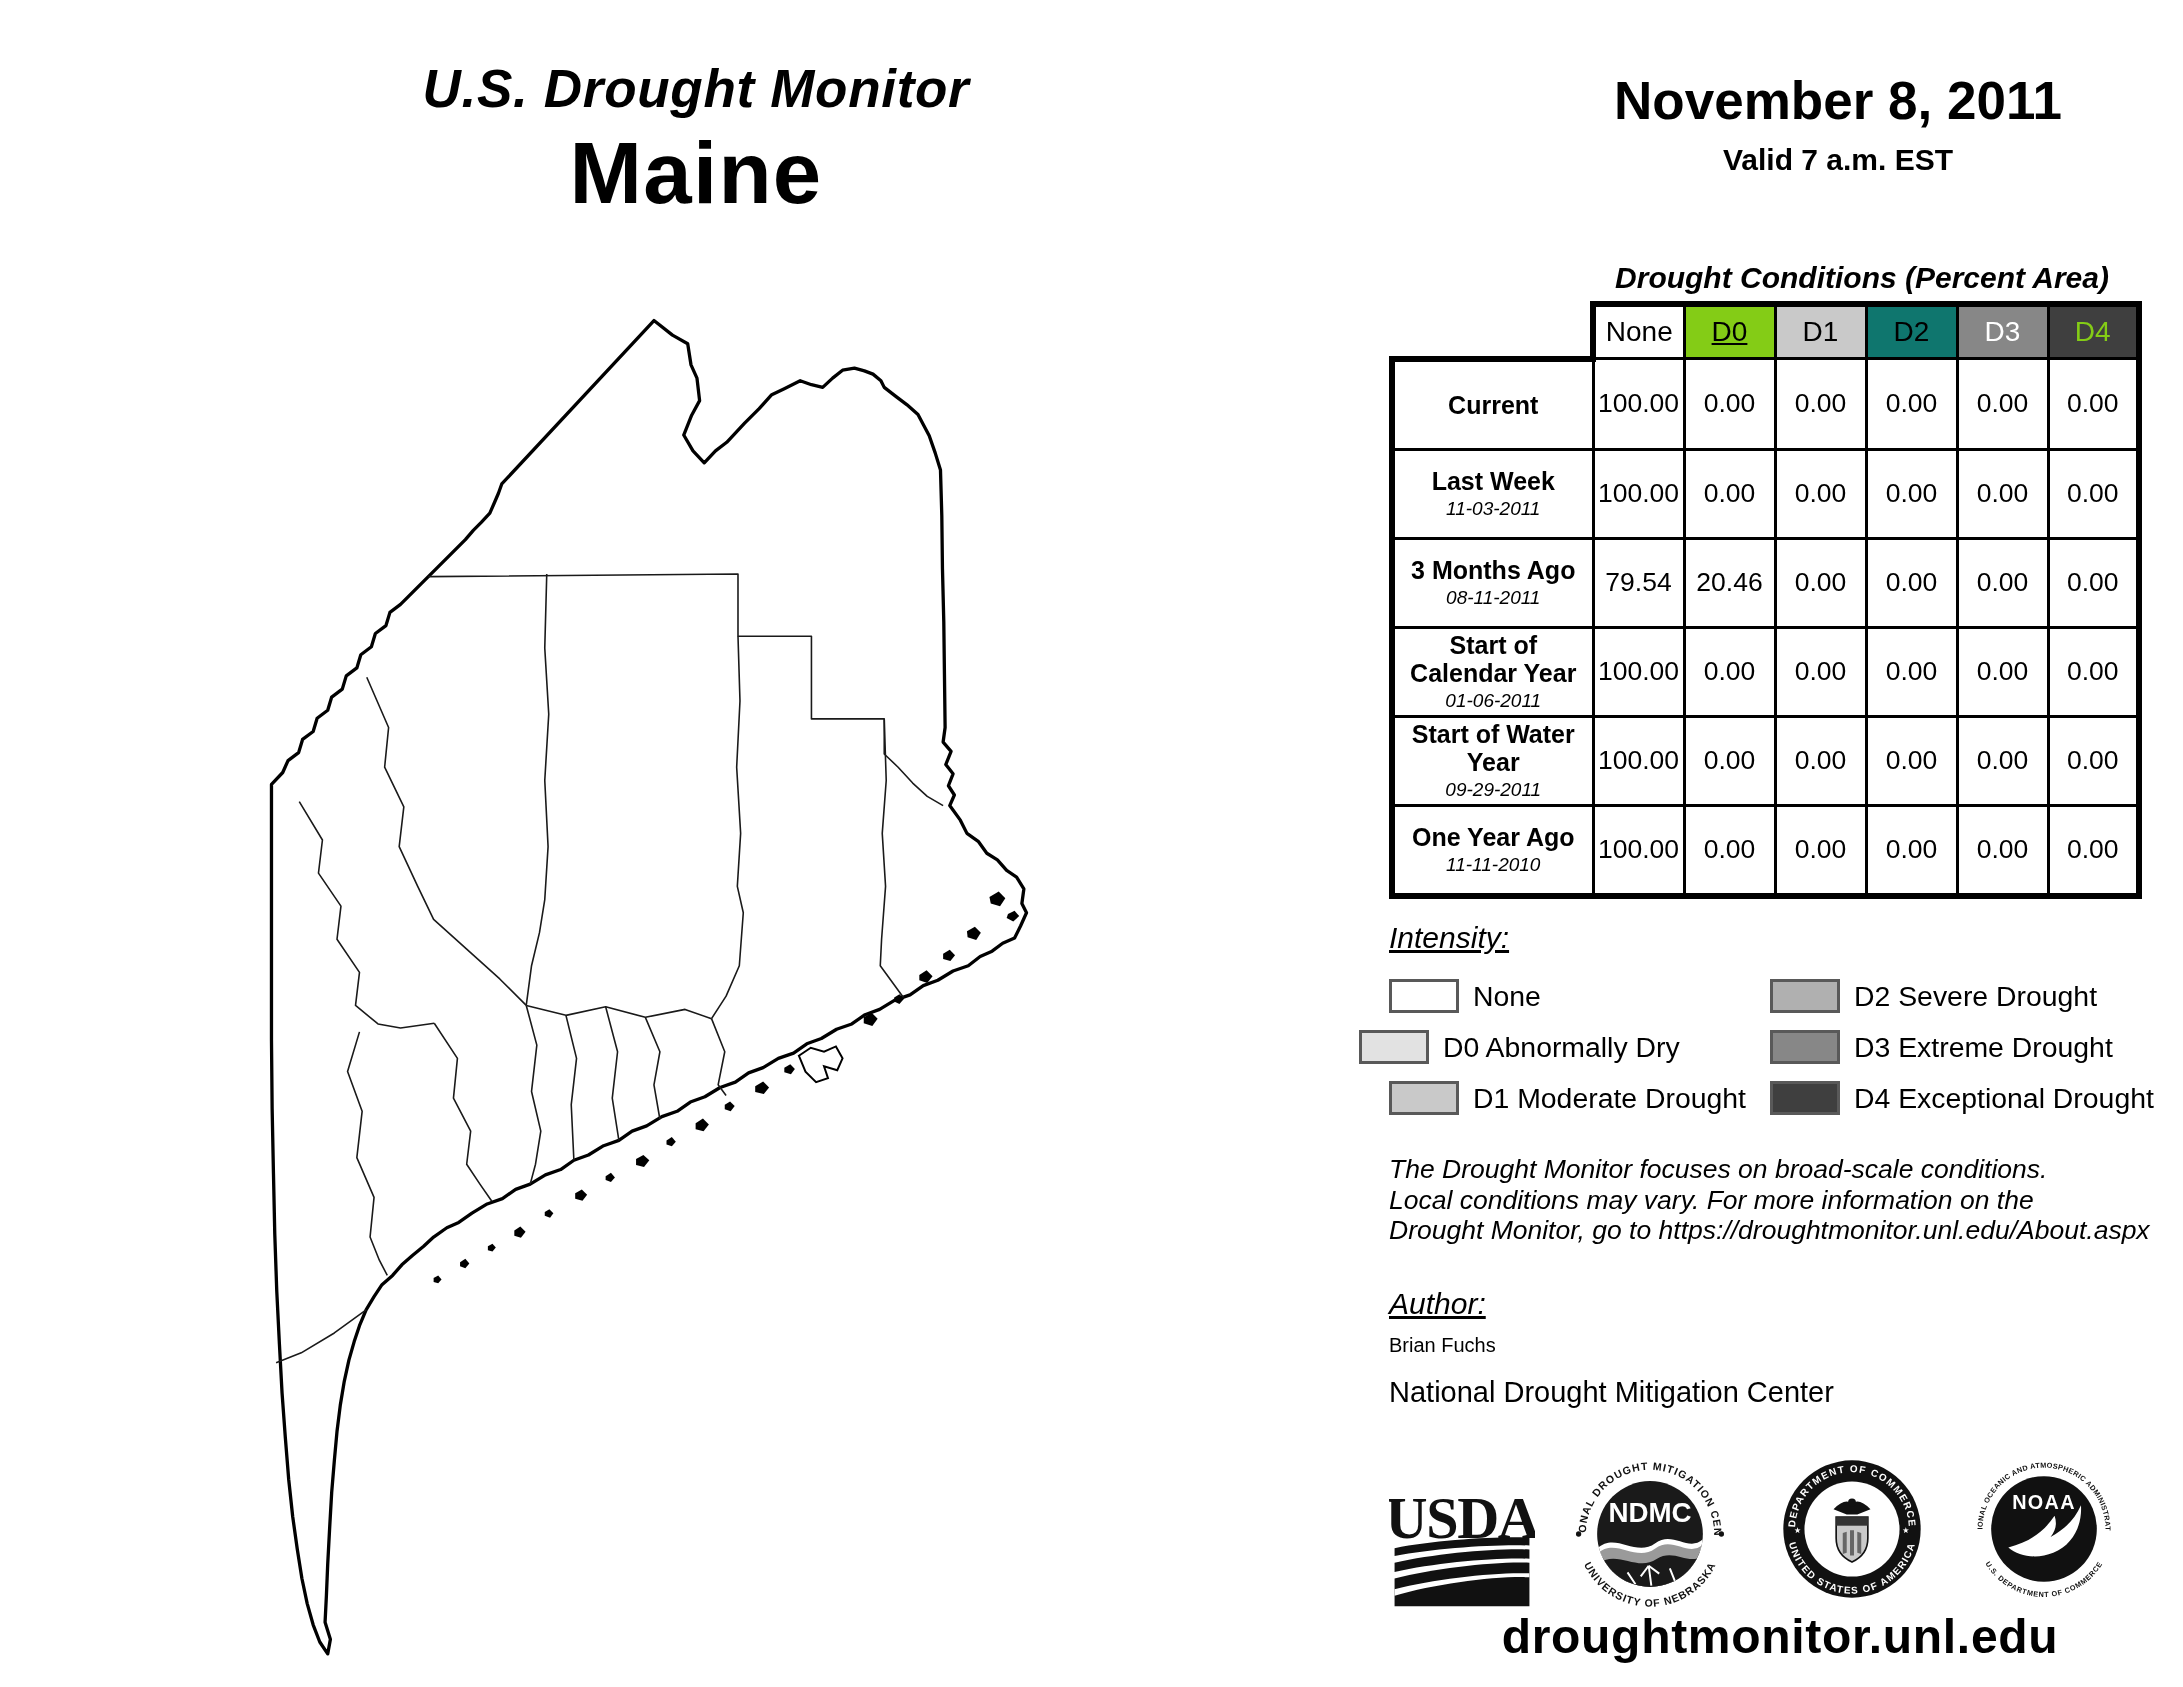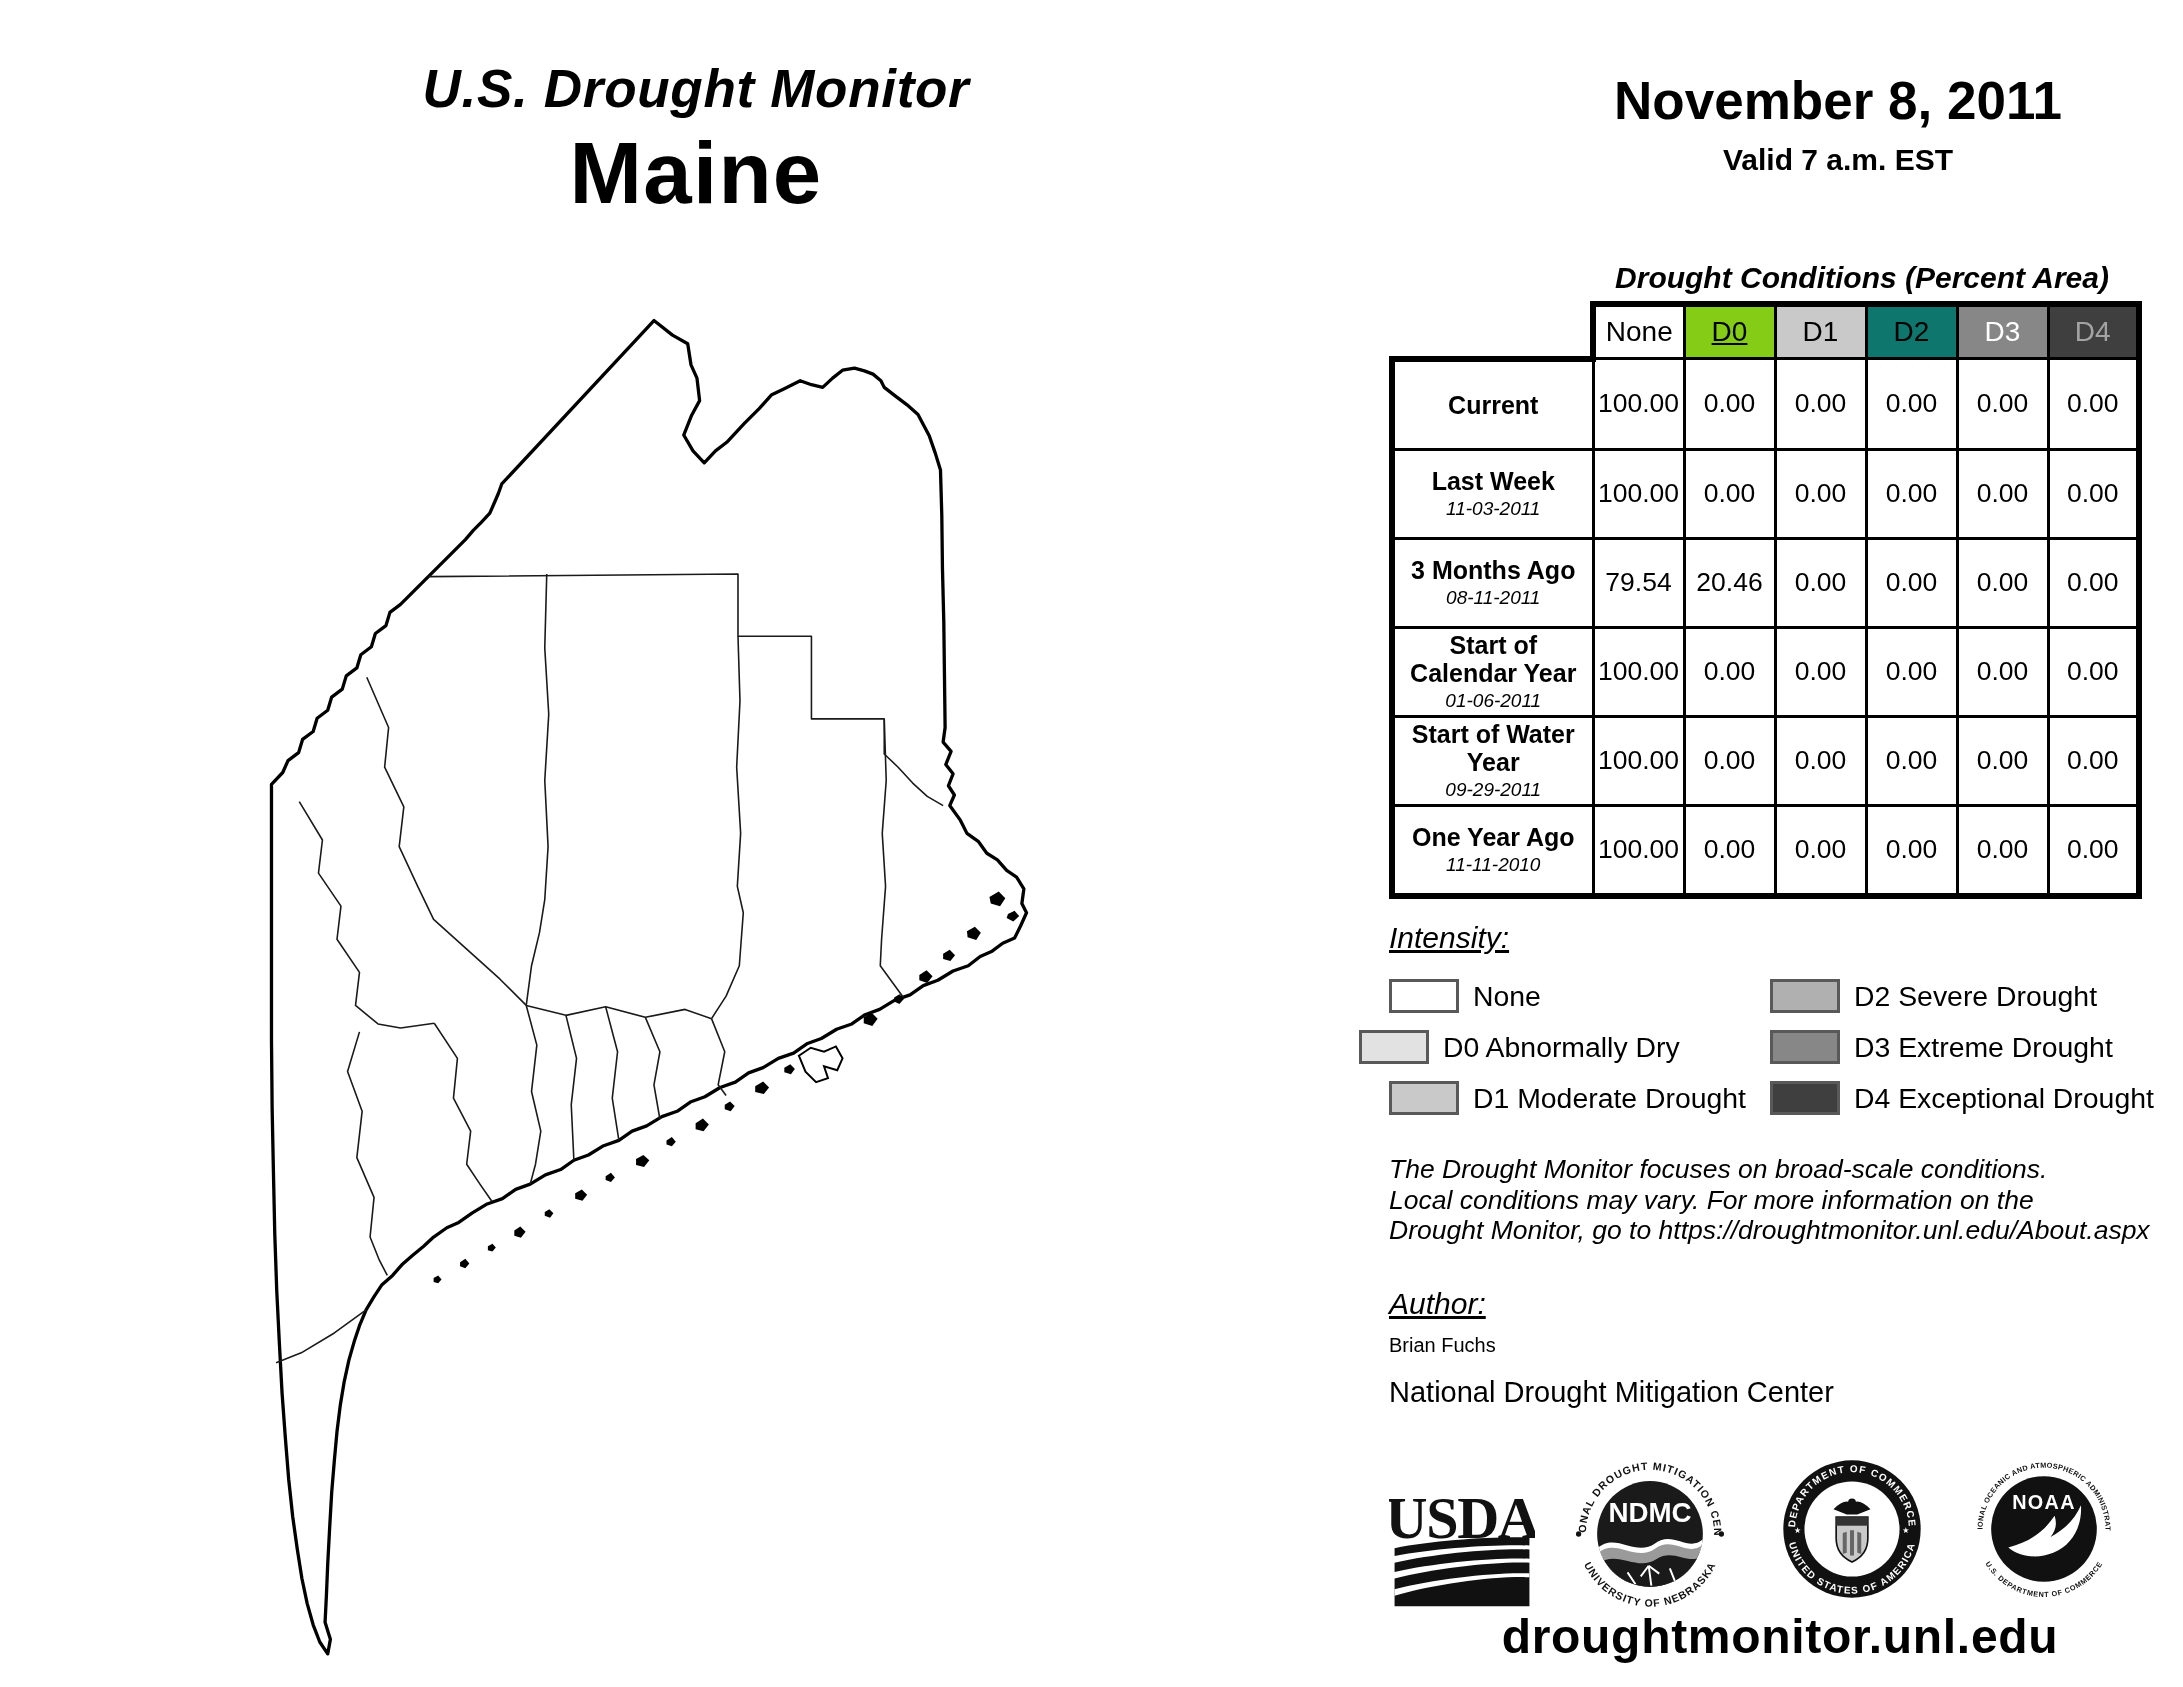--- a/index.html
+++ b/index.html
@@ -32,21 +32,21 @@
   .ghost{border:none !important;background:#fff;}
   .b-t{border-top-width:6.6px !important;}
   .b-b{border-bottom-width:6.6px !important;}
   .b-l{border-left-width:6.6px !important;}
   .b-r{border-right-width:6.6px !important;}
   .col-none{background:#ffffff;}
   .col-d0{background:#84cc16;text-decoration:underline;}
   .col-d1{background:#c9c9c9;}
   .col-d2{background:#0f766e;}
   .col-d3{background:#878787;color:#fff;}
-  .col-d4{background:#3f3f3f;color:#a3a3a3;}
+  .col-d4{background:#3f3f3f;color:#84cc16;}
   .row-label{font-weight:bold;font-size:25px;line-height:1.12;}
   .row-date{font-weight:normal;font-style:italic;font-size:19px;margin-top:2.6px;}
 
   
   #legend-heading{left:1389px;top:921px;font-size:30px;font-style:italic;text-decoration:underline;}
   .legend-row{position:absolute;height:34px;}
   .swatch{position:absolute;left:0;top:0;width:70px;height:34px;border:3.3px solid #595959;box-sizing:border-box;}
   .legend-label{position:absolute;left:84px;top:50%;transform:translateY(-50%);font-size:28.4px;white-space:nowrap;}
   .sw-none{background:#ffffff;} .sw-d0{background:#e2e2e2;} .sw-d1{background:#c9c9c9;}
   .sw-d2{background:#b0b0b0;} .sw-d3{background:#878787;} .sw-d4{background:#3f3f3f;}

